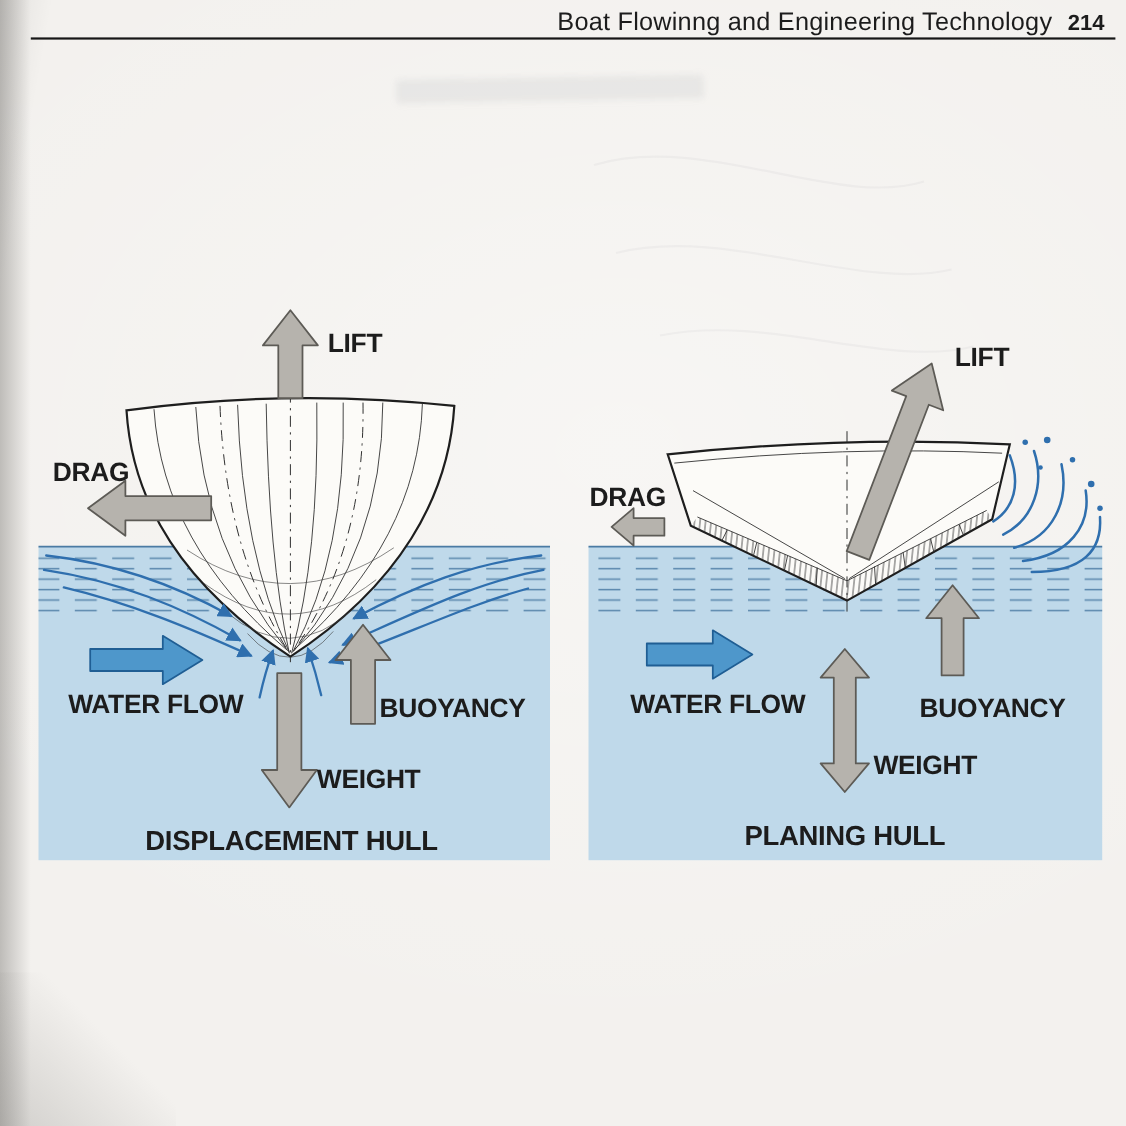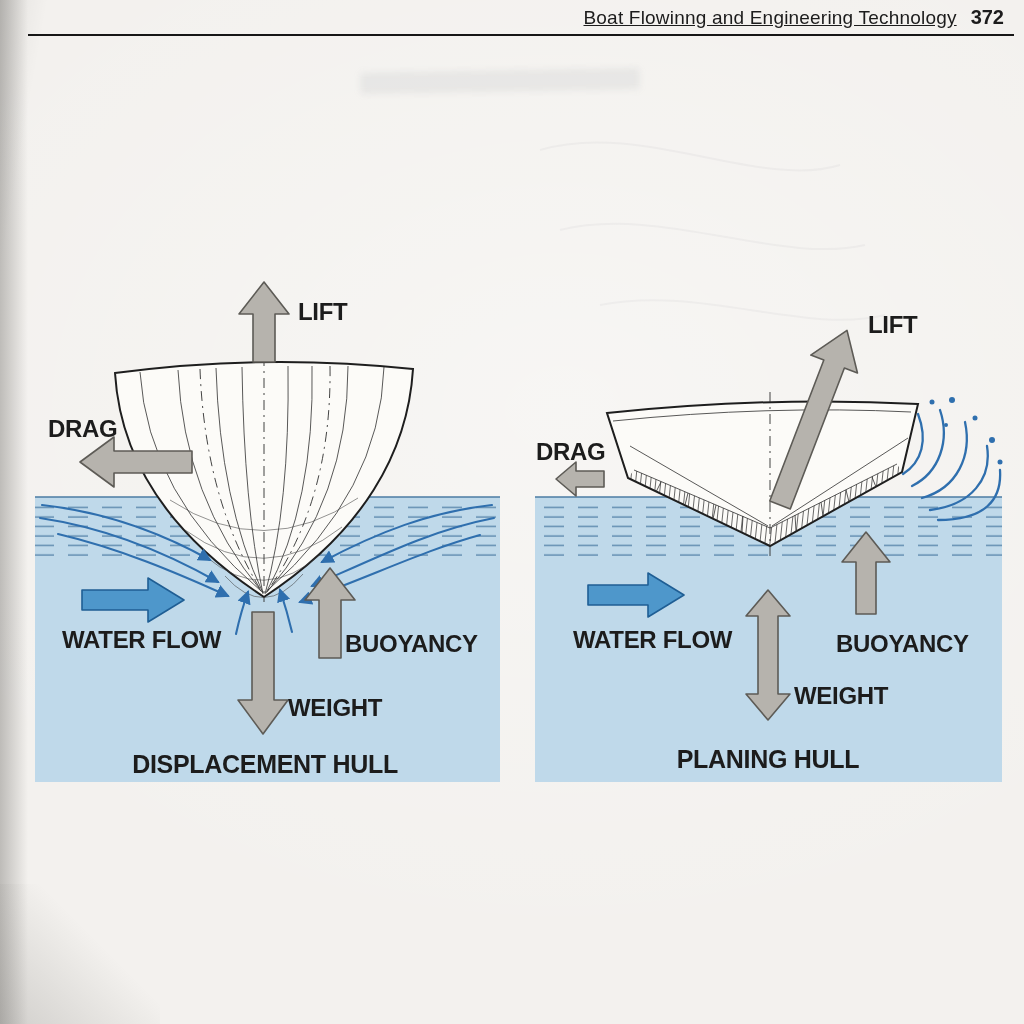--- a/index.html
+++ b/index.html
@@ -12,21 +12,21 @@
     background:
       radial-gradient(120% 90% at 55% 40%, rgba(255,255,255,.35), rgba(0,0,0,0) 60%),
       linear-gradient(100deg, rgba(0,0,0,.07) 0, rgba(0,0,0,0) 4%),
       var(--paper,#f3f1ee);
   }
   .edge-left{position:absolute;left:0;top:0;width:28px;height:100%;
     background:linear-gradient(90deg, rgba(90,88,84,.35), rgba(90,88,84,0));}
   .corner-shadow{position:absolute;left:0;bottom:0;width:160px;height:140px;
     background:linear-gradient(45deg, rgba(120,118,114,.28), rgba(120,118,114,0) 60%);}
   .header{position:absolute;top:6px;left:0;width:1004px;display:flex;justify-content:flex-end;align-items:baseline;gap:14px;padding-right:20px;}
-  .header .title{font-size:19px;letter-spacing:.2px;text-decoration:underline;}
+  .header .title{font-size:23px;letter-spacing:.2px;}
   .header .pagenum{font-size:20px;font-weight:bold;}
   .rule{position:absolute;top:34px;left:28px;width:986px;height:2.4px;background:#161616;}
   .ghost{position:absolute;top:70px;left:360px;width:280px;height:22px;
     background:rgba(120,125,135,.10);filter:blur(3px);border-radius:4px;transform:rotate(-1deg);}
   svg{position:absolute;top:0;left:0;}
   svg text{font-family:"Liberation Sans",sans-serif;font-weight:bold;fill:var(--ink,#1c1c1c);letter-spacing:-0.3px;}
   .lbl{font-size:24px;}
   .cap{font-size:25px;}
   .water{fill:var(--water,#bfd9ea);}
   .wline{stroke:var(--water-line,#4b7ba3);stroke-width:1.6;}
@@ -41,21 +41,21 @@
   .drop{fill:var(--flow-blue,#2f6fae);}
   .ghostline{fill:none;stroke:#667;stroke-width:2;opacity:.05;}
 </style>
 </head>
 <body>
 
 <div class="page">
 
   <div class="header">
     <span class="title">Boat Flowinng and Engineering Technology</span>
-    <span class="pagenum">372</span>
+    <span class="pagenum">214</span>
   </div>
   <div class="rule"></div>
   <div class="ghost"></div>
 
   <svg width="1024" height="1024" viewBox="0 0 1024 1024">
     <defs>
       <marker id="arr-blue" viewBox="0 0 10 10" refX="8.5" refY="5" markerWidth="6.5" markerHeight="6.5" orient="auto">
         <path d="M0,0 L10,5 L0,10 Z" fill="#2f6fae"></path>
       </marker>
       <pattern id="dashes" patternUnits="userSpaceOnUse" width="34" height="9.5">

